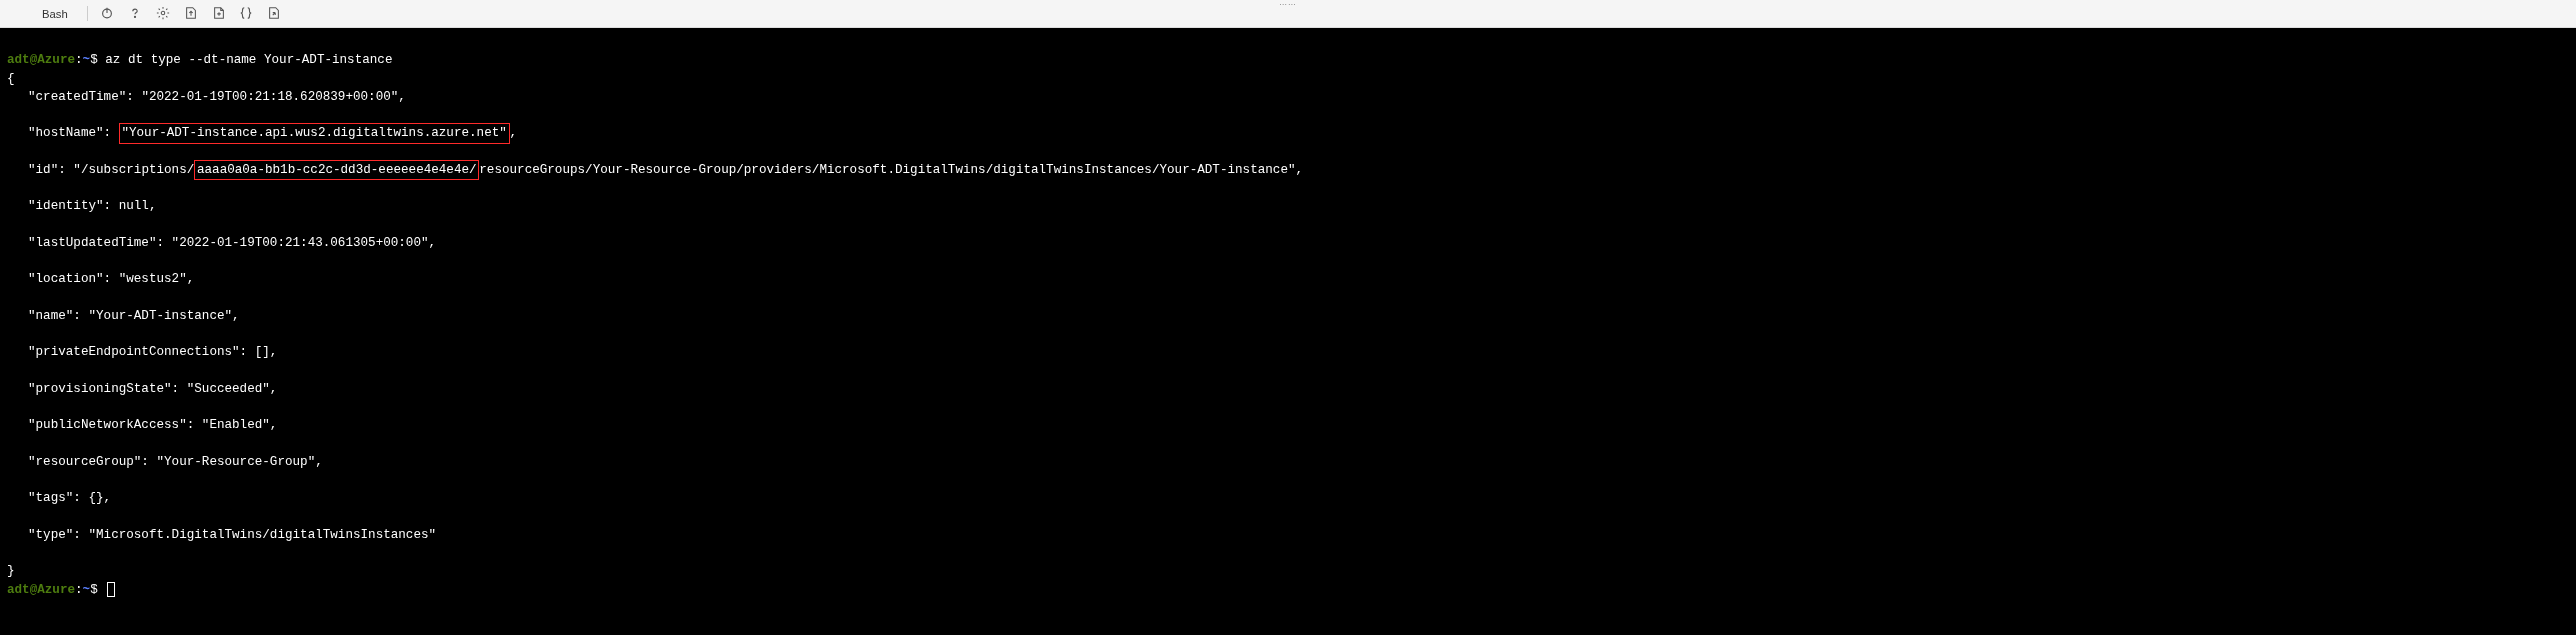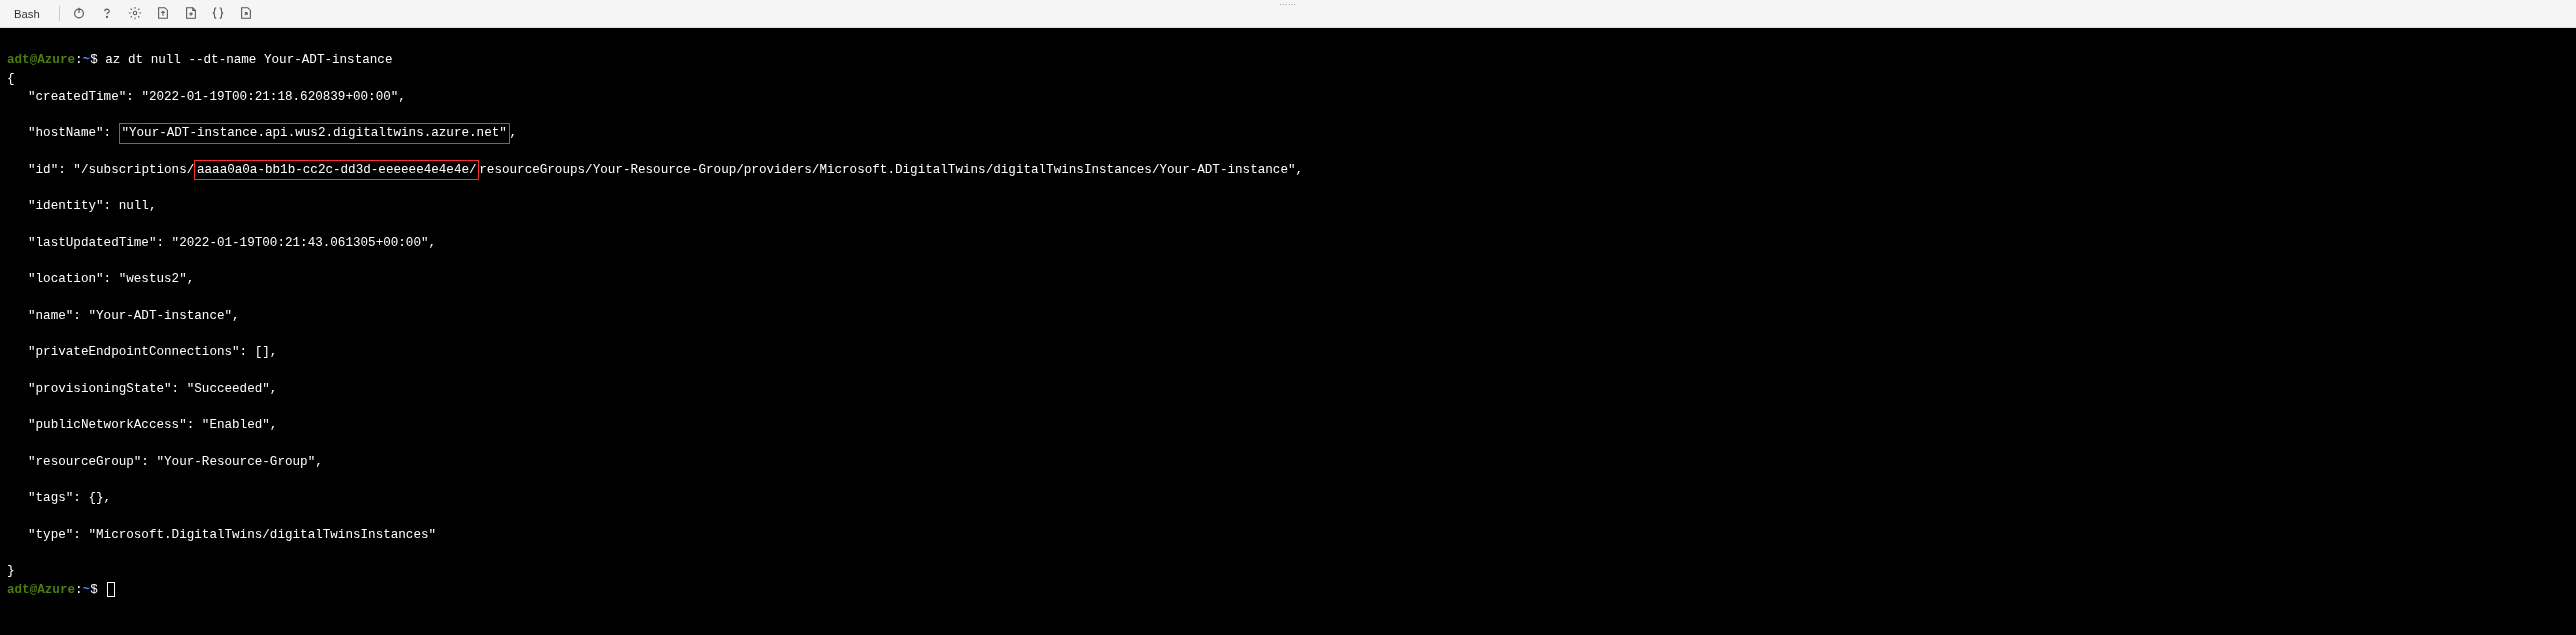--- a/index.html
+++ b/index.html
@@ -22,20 +22,21 @@
       font-family: -apple-system, "Segoe UI", sans-serif;
       font-size: 11.3px;
       color: #333;
     }
     .shell-selector {
       display: flex;
       align-items: flex-start;
       gap: 5.2px;
       padding: 1.7px 7px;
       cursor: pointer;
+      margin-left: 28px;
     }
     .divider {
       width: 0.9px;
       height: 15.7px;
       background: #ccc;
       margin: 0 3.5px;
     }
     .tb-icon {
       width: 24.4px;
       height: 24.4px;
@@ -134,21 +135,21 @@
   </div>
   <div class="tb-icon">
     <svg viewBox="0 0 16 16" fill="none" stroke="currentColor" stroke-width="1.2">
         <path d="M3 2h7l3 3v9H3z"></path>
         <path d="M8 7v4M8 7l2 2M8 7l-2 2" transform="rotate(45 8 9)"></path>
       </svg>
   </div>
 </div>
 
 <div class="terminal">
-<span class="prompt-user">adt@Azure</span><span class="prompt-dollar">:</span><span class="prompt-path">~</span><span class="prompt-dollar">$</span> <span class="cmd">az dt null --dt-name Your-ADT-instance</span>
+<span class="prompt-user">adt@Azure</span><span class="prompt-dollar">:</span><span class="prompt-path">~</span><span class="prompt-dollar">$</span> <span class="cmd">az dt type --dt-name Your-ADT-instance</span>
 <span class="json-line">{</span>
 <span class="json-line json-indent"><span>"createdTime": </span><span>"2022-01-19T00:21:18.620839+00:00",</span></span>
 <span class="json-line json-indent"><span>"hostName": </span><span class="highlight-box"><span>"</span><span>Your-ADT-instance.api.wus2.digitaltwins.azure.net</span><span>"</span></span><span>,</span></span>
 <span class="json-line json-indent"><span>"id": </span><span>"/subscriptions/</span><span class="highlight-box"><span>aaaa0a0a-bb1b-cc2c-dd3d-eeeeee4e4e4e/</span></span><span>resourceGroups/Your-Resource-Group/providers/Microsoft.DigitalTwins/digitalTwinsInstances/Your-ADT-instance",</span></span>
 <span class="json-line json-indent">"identity": null,</span>
 <span class="json-line json-indent">"lastUpdatedTime": "2022-01-19T00:21:43.061305+00:00",</span>
 <span class="json-line json-indent">"location": "westus2",</span>
 <span class="json-line json-indent">"name": "Your-ADT-instance",</span>
 <span class="json-line json-indent">"privateEndpointConnections": [],</span>
 <span class="json-line json-indent">"provisioningState": "Succeeded",</span>

